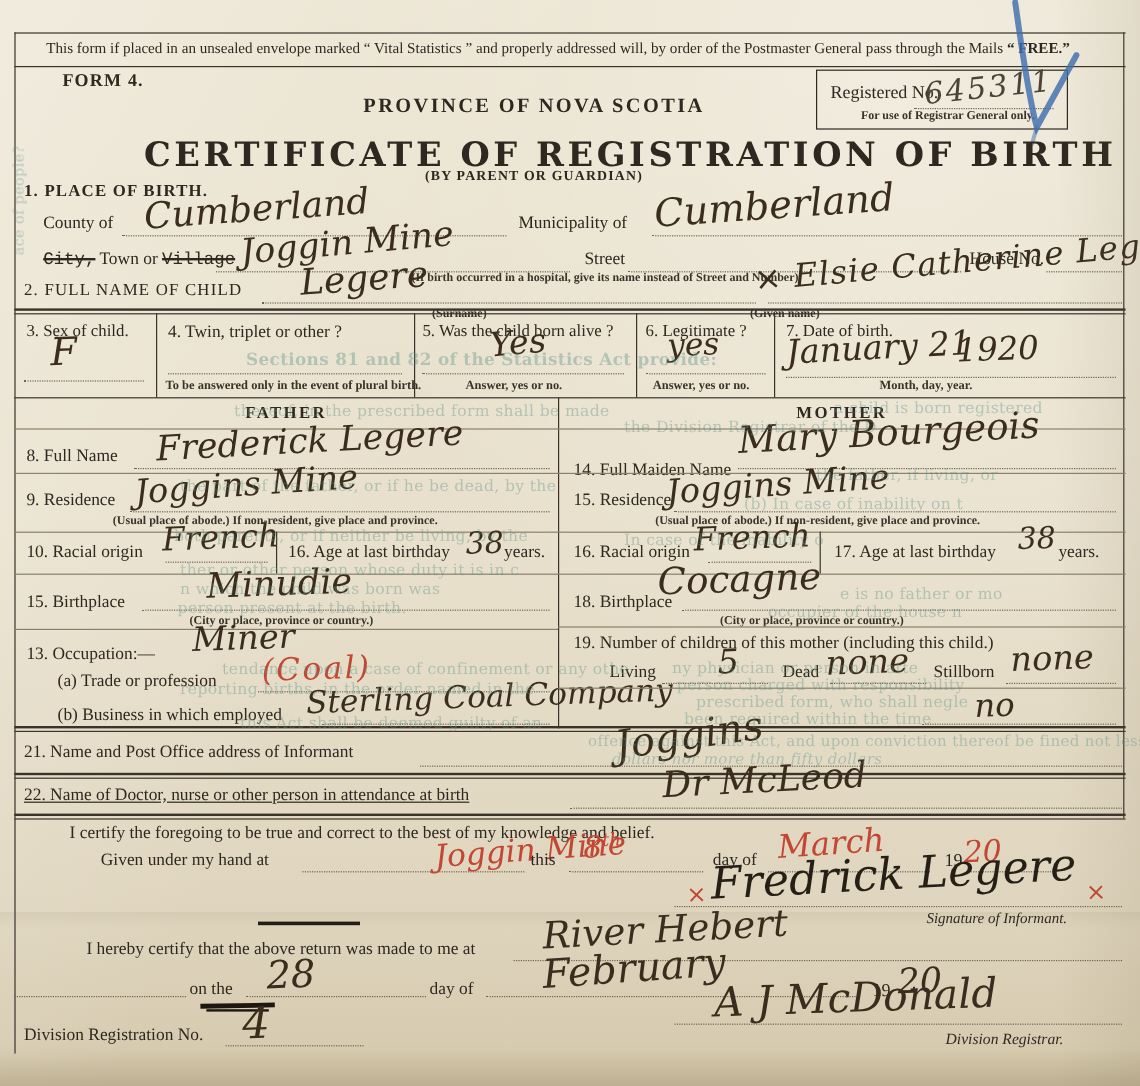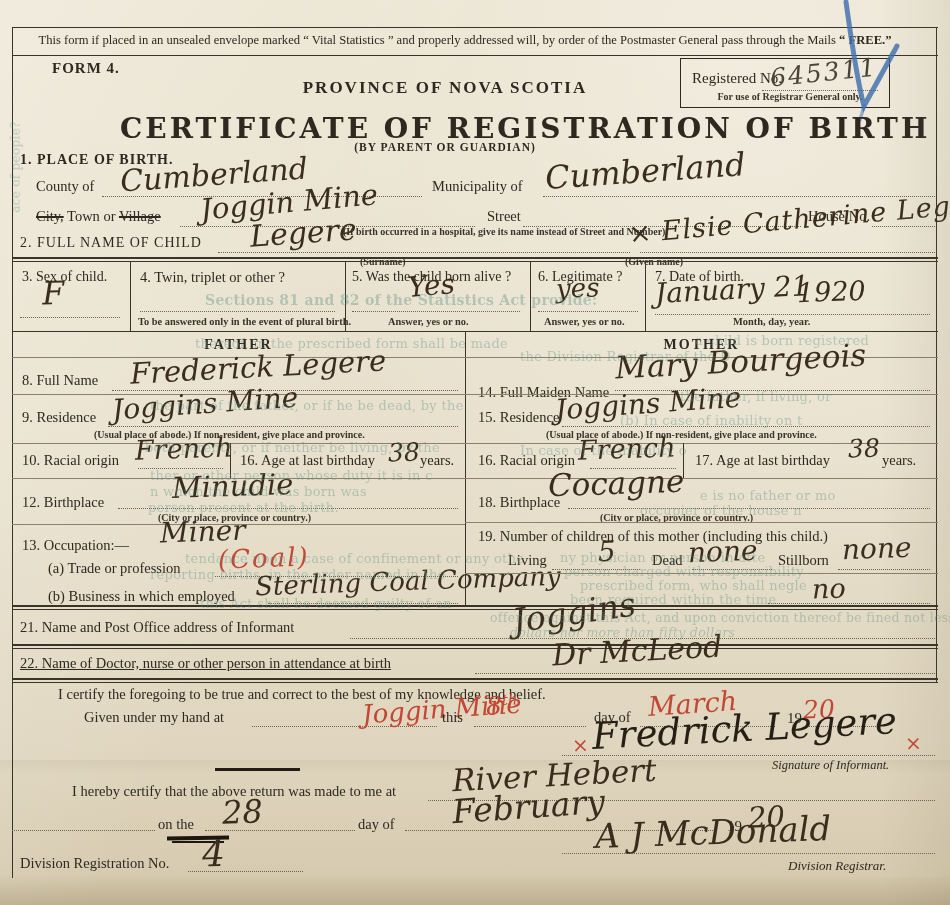--- a/index.html
+++ b/index.html
@@ -22,21 +22,21 @@
   .pencil{color:#4c4336;}
   .hline{position:absolute;background:#3a332a;height:1.3px;}
   .vline{position:absolute;background:#3a332a;width:1.3px;}
   .sep{position:absolute;background:#8b8069;height:1px;}
   .dot{position:absolute;border-bottom:1.6px dotted #6f6452;height:0;}
   .thick{height:2.2px;}
   .ghost{position:absolute;white-space:nowrap;font-family:"DejaVu Serif",serif;
          color:#5f948a;opacity:.40;filter:blur(.4px);letter-spacing:.3px;}
   .gb{font-weight:bold;}
   sup.th{font-size:60%;vertical-align:super;}
-  .strike{text-decoration:line-through;text-decoration-thickness:1.5px;}
+  .strike{text-decoration:line-through;text-decoration-thickness:1.5px;font-family:Liberation Mono, monospace;}
   svg{position:absolute;overflow:visible;}
 </style>
 </head>
 <body>
 
 <div id="sheet">
 
   <div class="hline ov" style="left:12px;top:27px;width:926px;"></div>
   <div class="hline ov" style="left:12px;top:55px;width:926px;height:1.1px;"></div>
   <div class="vline ov" style="left:12px;top:27px;height:851px;"></div>
@@ -145,21 +145,21 @@
 
   <div class="printed" style="left:22px;top:452px;">10. Racial origin</div>
   <div class="dot" style="left:138px;top:468px;width:85px;"></div>
   <div class="hw" style="left:135px;top:435px;font-size:27px;">French</div>
   <div class="vline ov" style="left:230px;top:443px;height:35px;width:1px;"></div>
   <div class="printed" style="left:240px;top:452px;">16. Age at last birthday</div>
   <div class="hw" style="left:388px;top:440px;font-size:25px;">38</div>
   <div class="printed" style="left:420px;top:452px;">years.</div>
   <div class="sep ov" style="left:12px;top:478px;width:453px;"></div>
 
-  <div class="printed" style="left:22px;top:494px;">12. Birthplace</div>
+  <div class="printed" style="left:22px;top:494px;">15. Birthplace</div>
   <div class="dot" style="left:118px;top:508px;width:340px;"></div>
   <div class="hw" style="left:172px;top:472px;font-size:29px;">Minudie</div>
   <div class="printed note" style="left:158px;top:512px;">(City or place, province or country.)</div>
   <div class="sep ov" style="left:12px;top:524px;width:453px;"></div>
 
   <div class="printed" style="left:22px;top:537px;">13. Occupation:—</div>
   <div class="hw" style="left:160px;top:518px;font-size:28px;">Miner</div>
   <div class="printed" style="left:48px;top:560px;">(a) Trade or profession</div>
   <div class="dot" style="left:215px;top:576px;width:243px;"></div>
   <div class="hw hw-red" style="left:218px;top:545px;font-size:26px;letter-spacing:2px;">(Coal)</div>

